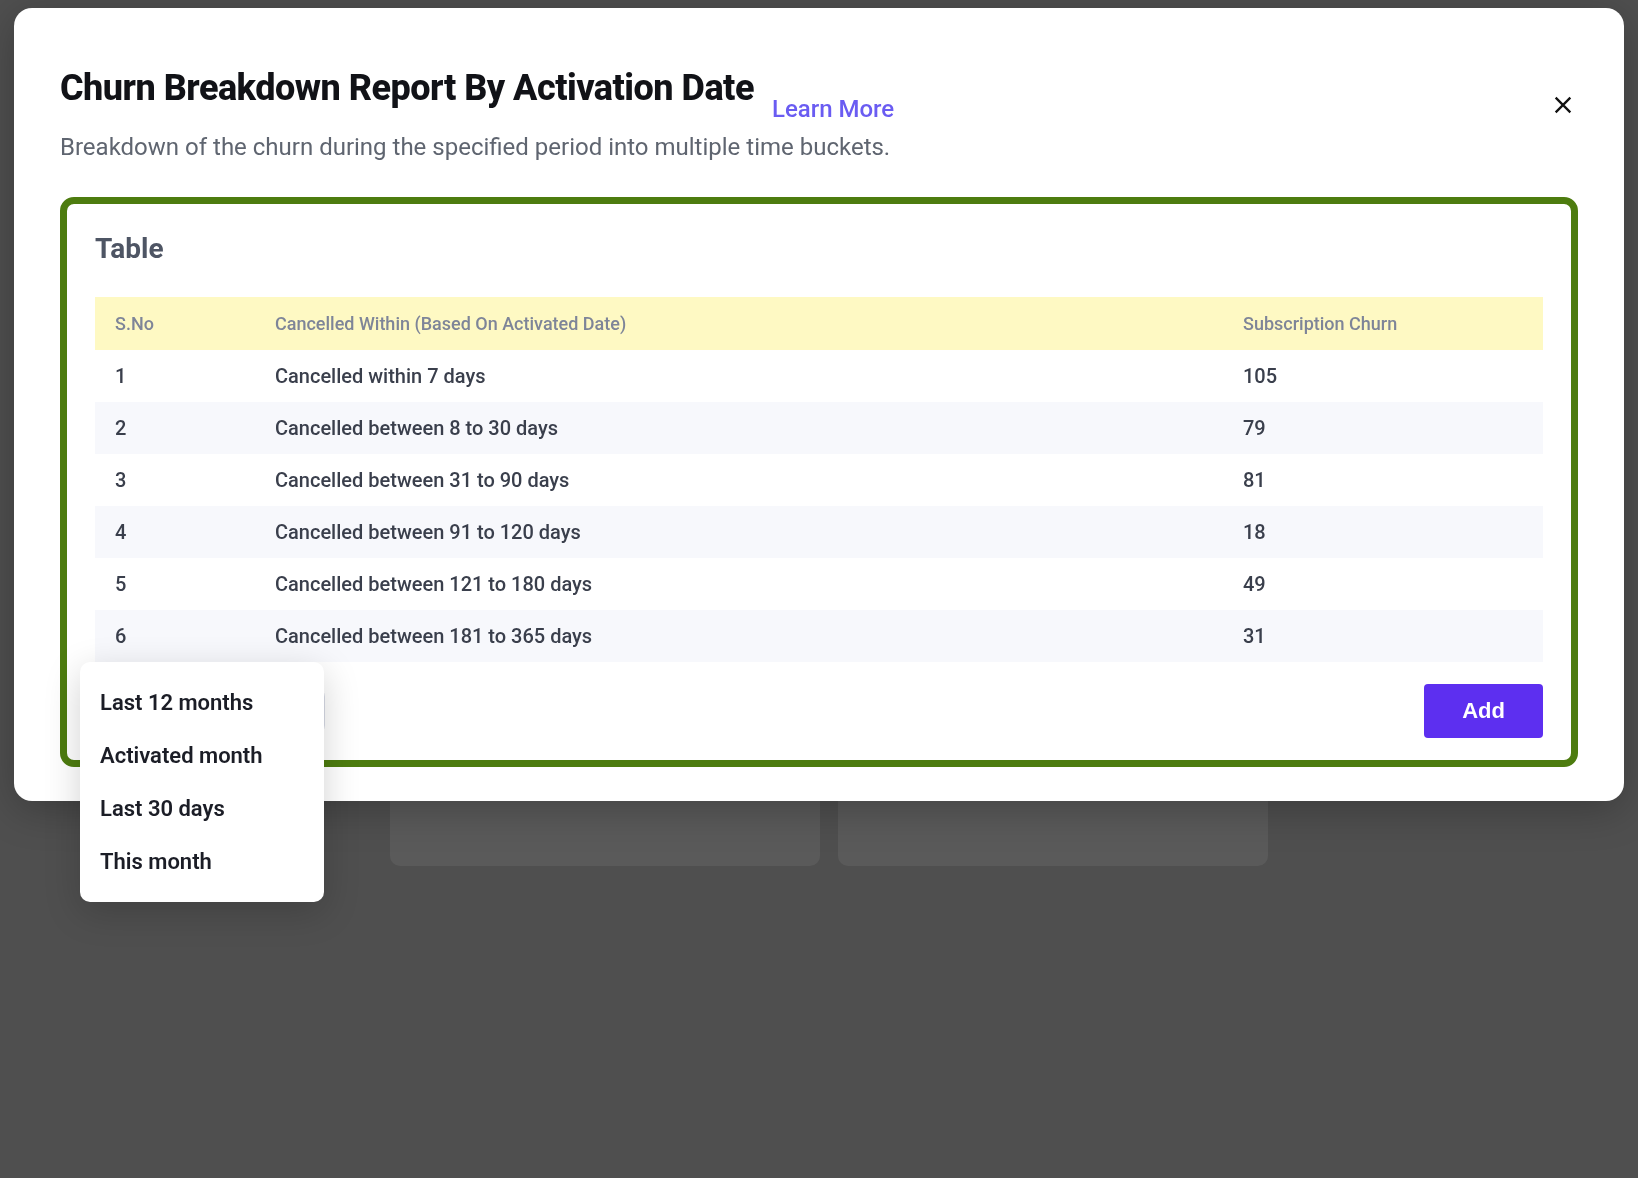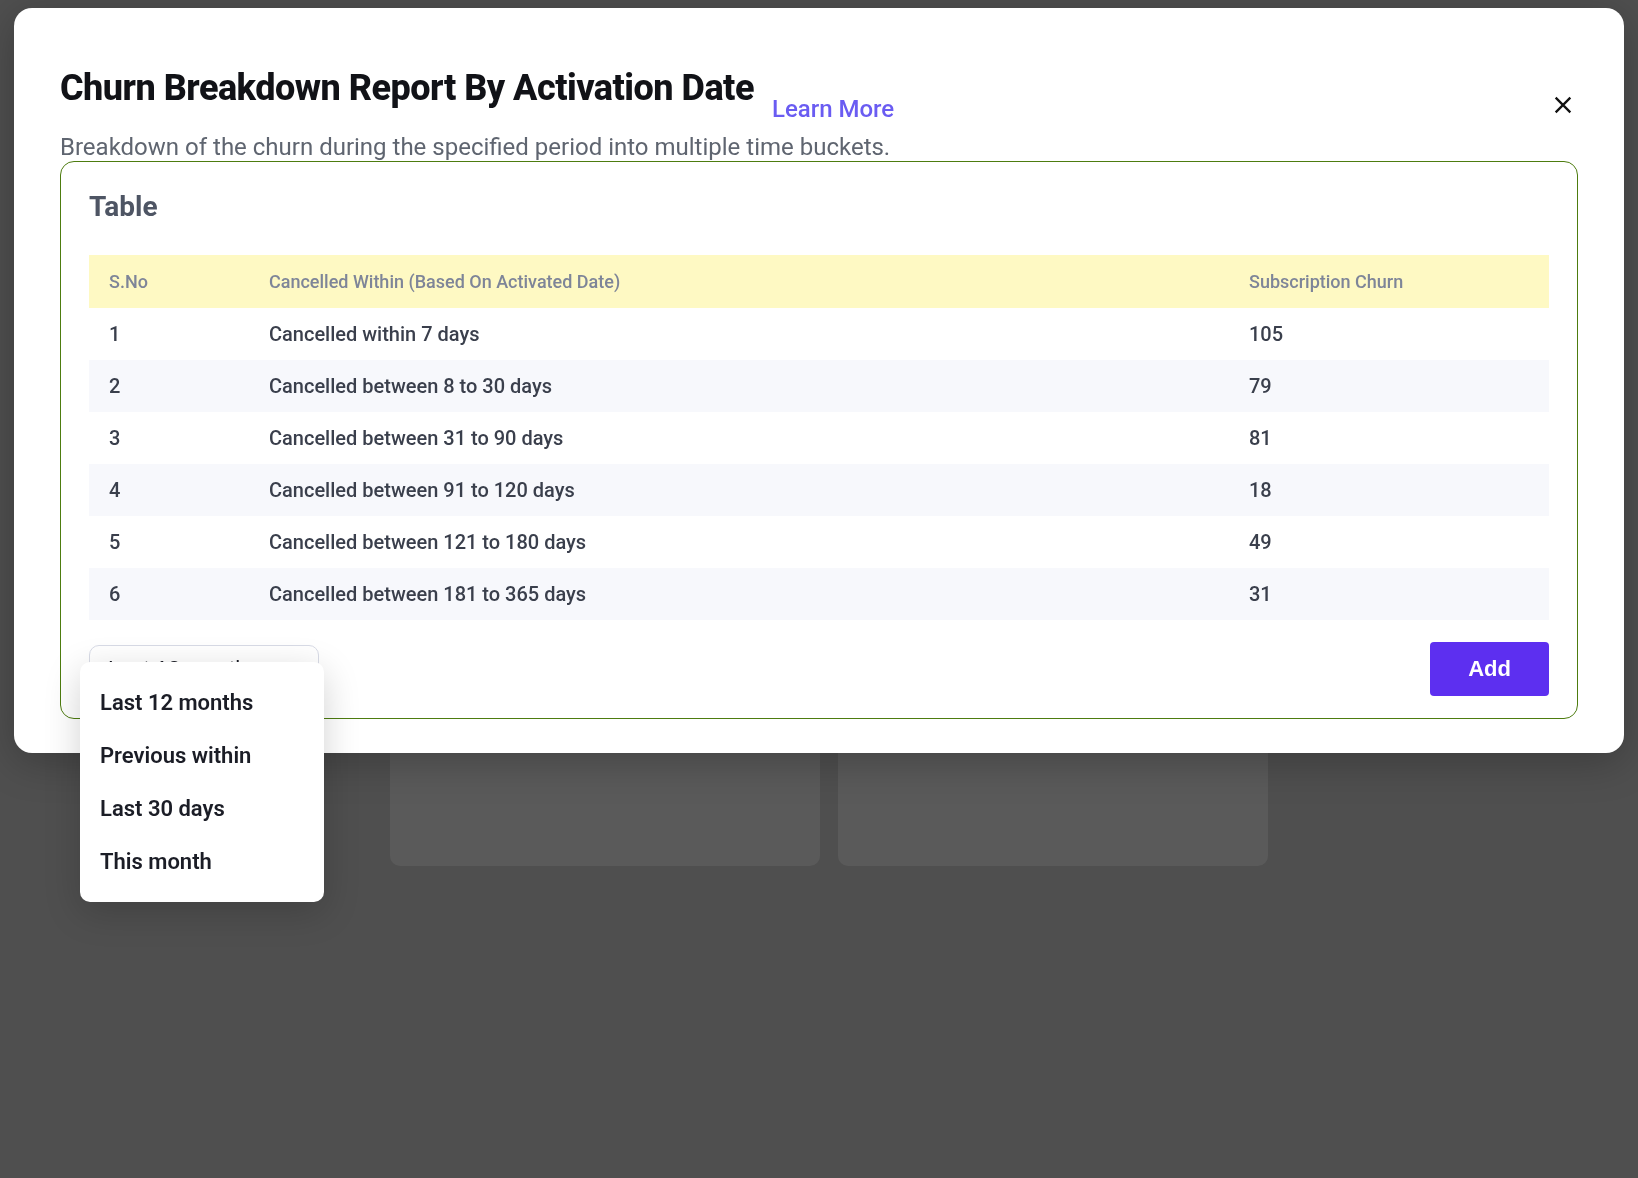--- a/index.html
+++ b/index.html
@@ -83,21 +83,22 @@
   }
   .modal-close svg { width: 22px; height: 22px; stroke: #111; stroke-width: 2.5; }
 
   .modal-subtitle {
     margin-top: 10px;
     font-size: 24px;
     color: #5f6570;
   }
 
   .card {
-    border: 1px solid #4d7c0f;
+    margin-top: 36px;
+    border: 7px solid #4d7c0f;
     border-radius: 14px;
     padding: 28px 28px 22px 28px;
   }
 
   .card-title {
     font-size: 28px;
     font-weight: 700;
     color: #4e5564;
   }
 
@@ -279,16 +280,16 @@
         </button>
       </div>
       <button class="add-btn">Add</button>
     </div>
   </div>
 
 </div>
 
 <div class="dropdown-panel" id="dropdown-panel">
     <div class="dropdown-item">Last 12 months</div>
-    <div class="dropdown-item">Previous within</div>
+    <div class="dropdown-item">Activated month</div>
     <div class="dropdown-item">Last 30 days</div>
     <div class="dropdown-item">This month</div>
   </div>
 
 </body></html>

